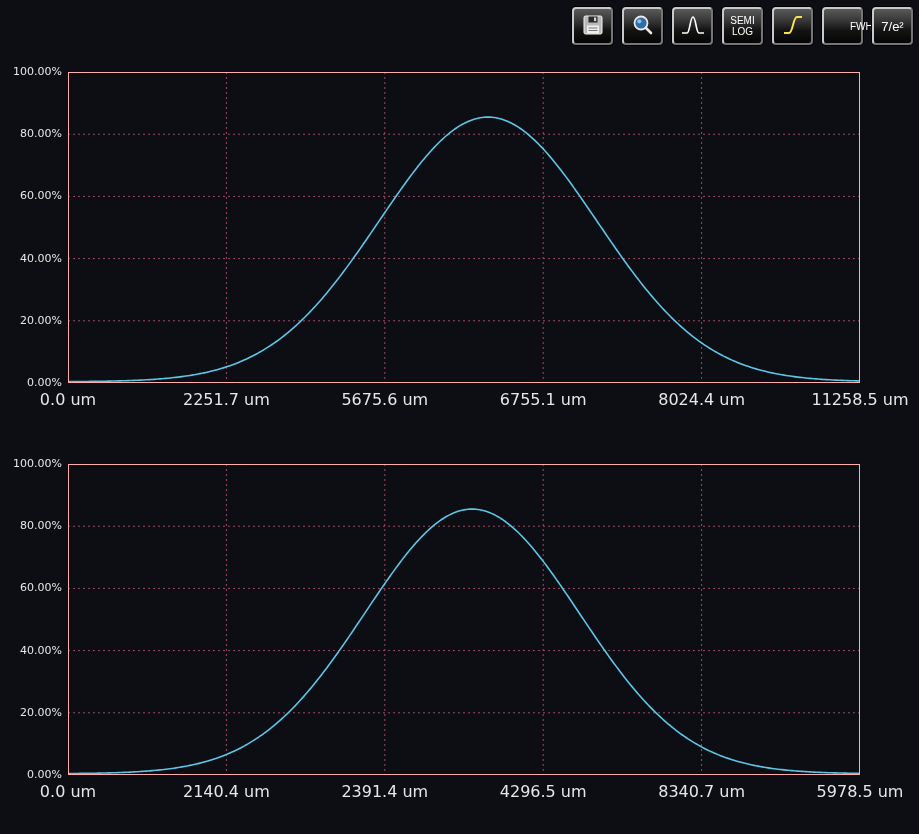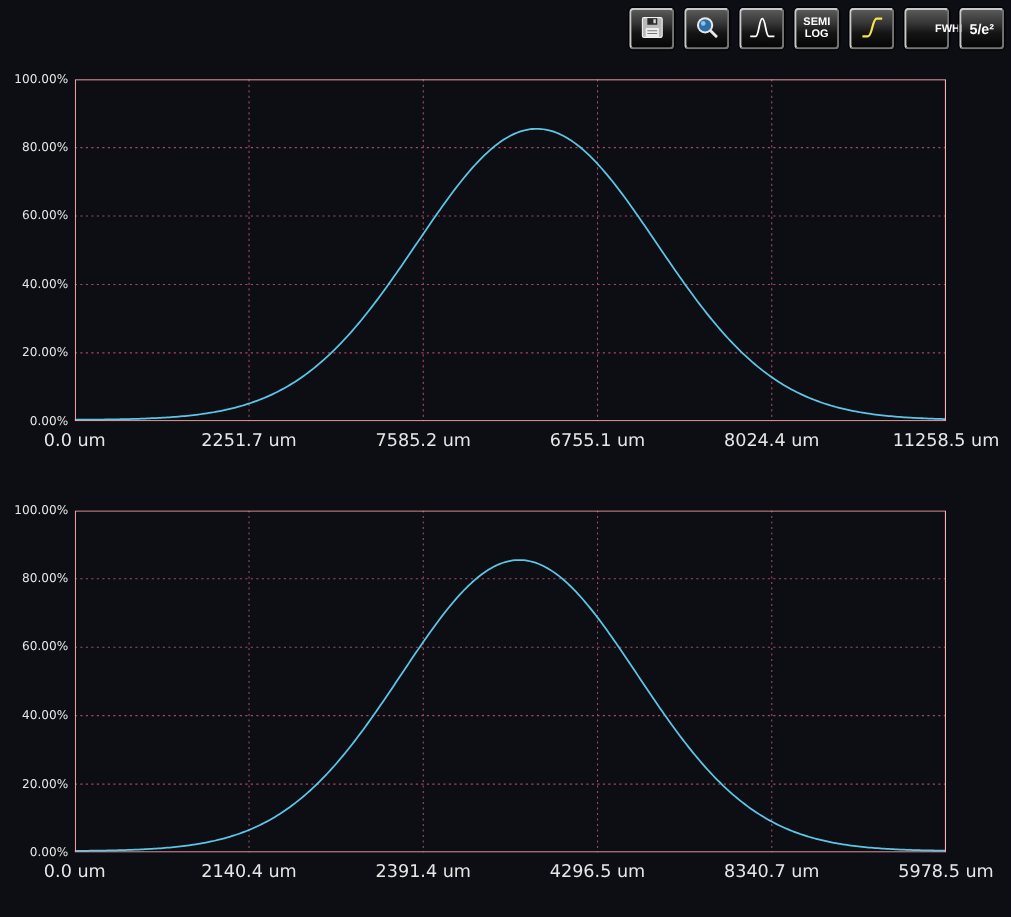--- a/index.html
+++ b/index.html
@@ -11,21 +11,21 @@
   .page{position:relative;width:919px;height:834px;}
 
   
   .toolbar{position:absolute;top:7px;right:6px;display:flex;gap:9px;}
   .btn{
     width:41px;height:38px;box-sizing:border-box;
     display:flex;flex-direction:column;align-items:center;justify-content:center;
     background:linear-gradient(180deg,#5a5a5a 0%,#333 38%,#141414 62%,#050505 100%);
     border:2px outset #c9c9c9;border-radius:4px;
     box-shadow:0 0 0 1px #000;
-    color:#fff;font-weight:bold;text-align:center;
+    color:#fff;font-weight:normal;text-align:center;
     padding:0;cursor:pointer;
   }
   .btn .t1{font-size:10px;line-height:11px;letter-spacing:0;}
   .btn .fwhm{font-size:10px;padding-left:46px;}
   .btn .e2{font-size:13px;}
 
   
   .chart{position:absolute;left:0;width:919px;height:332px;text-decoration:underline;}
   .plot{position:absolute;left:68px;top:0;background:transparent;display:block;}
   .ylab{
@@ -86,21 +86,21 @@
           <path d="M4 20 L9 20 C13 20 13 4 17 4 L22 4" fill="none" stroke="#f7e24a" stroke-width="2"></path>
         </svg>
       </span>
     </button>
 
     <button class="btn">
       <span class="fwhm">FWHM</span>
     </button>
 
     <button class="btn">
-      <span class="e2">5/e²</span>
+      <span class="e2">7/e²</span>
     </button>
 
   </div>
 
   <div class="chart" style="top:72px">
     <span class="ylab" style="top:-7px">100.00%</span>
     <span class="ylab" style="top:55px">80.00%</span>
     <span class="ylab" style="top:117px">60.00%</span>
     <span class="ylab" style="top:180px">40.00%</span>
     <span class="ylab" style="top:242px">20.00%</span>
@@ -114,21 +114,21 @@
         <line x1="0" x2="792" y1="62.19999999999999" y2="62.19999999999999" stroke="#a04a5e" stroke-width="1" stroke-dasharray="2 3"></line>
         <line x1="0" x2="792" y1="124.4" y2="124.4" stroke="#a04a5e" stroke-width="1" stroke-dasharray="2 3"></line>
         <line x1="0" x2="792" y1="186.6" y2="186.6" stroke="#a04a5e" stroke-width="1" stroke-dasharray="2 3"></line>
         <line x1="0" x2="792" y1="248.8" y2="248.8" stroke="#a04a5e" stroke-width="1" stroke-dasharray="2 3"></line>
         <polyline points="0.0,309.60 2.0,309.59 4.0,309.57 6.0,309.56 8.0,309.55 10.0,309.53 12.0,309.51 14.0,309.50 16.0,309.48 18.0,309.46 20.0,309.44 22.0,309.42 24.0,309.39 26.0,309.37 28.0,309.34 30.0,309.31 32.0,309.28 34.0,309.25 36.0,309.22 38.0,309.18 40.0,309.15 42.0,309.11 44.0,309.06 46.0,309.02 48.0,308.97 50.0,308.92 52.0,308.87 54.0,308.81 56.0,308.75 58.0,308.69 60.0,308.62 62.0,308.55 64.0,308.47 66.0,308.39 68.0,308.31 70.0,308.22 72.0,308.13 74.0,308.03 76.0,307.93 78.0,307.82 80.0,307.71 82.0,307.59 84.0,307.46 86.0,307.33 88.0,307.19 90.0,307.04 92.0,306.88 94.0,306.72 96.0,306.55 98.0,306.37 100.0,306.19 102.0,305.99 104.0,305.78 106.0,305.57 108.0,305.34 110.0,305.10 112.0,304.85 114.0,304.59 116.0,304.32 118.0,304.04 120.0,303.74 122.0,303.43 124.0,303.11 126.0,302.77 128.0,302.42 130.0,302.05 132.0,301.66 134.0,301.26 136.0,300.85 138.0,300.41 140.0,299.96 142.0,299.49 144.0,299.00 146.0,298.49 148.0,297.96 150.0,297.41 152.0,296.84 154.0,296.25 156.0,295.63 158.0,294.99 160.0,294.33 162.0,293.64 164.0,292.93 166.0,292.19 168.0,291.43 170.0,290.64 172.0,289.82 174.0,288.97 176.0,288.10 178.0,287.20 180.0,286.26 182.0,285.30 184.0,284.31 186.0,283.28 188.0,282.22 190.0,281.13 192.0,280.01 194.0,278.85 196.0,277.66 198.0,276.43 200.0,275.17 202.0,273.87 204.0,272.54 206.0,271.16 208.0,269.76 210.0,268.31 212.0,266.83 214.0,265.31 216.0,263.75 218.0,262.15 220.0,260.51 222.0,258.84 224.0,257.12 226.0,255.37 228.0,253.57 230.0,251.74 232.0,249.87 234.0,247.95 236.0,246.00 238.0,244.01 240.0,241.97 242.0,239.90 244.0,237.79 246.0,235.64 248.0,233.45 250.0,231.23 252.0,228.96 254.0,226.66 256.0,224.32 258.0,221.95 260.0,219.54 262.0,217.09 264.0,214.61 266.0,212.10 268.0,209.55 270.0,206.98 272.0,204.37 274.0,201.73 276.0,199.06 278.0,196.37 280.0,193.65 282.0,190.90 284.0,188.13 286.0,185.34 288.0,182.52 290.0,179.69 292.0,176.84 294.0,173.97 296.0,171.08 298.0,168.18 300.0,165.27 302.0,162.35 304.0,159.42 306.0,156.49 308.0,153.55 310.0,150.60 312.0,147.66 314.0,144.72 316.0,141.78 318.0,138.84 320.0,135.91 322.0,133.00 324.0,130.09 326.0,127.20 328.0,124.32 330.0,121.46 332.0,118.62 334.0,115.80 336.0,113.01 338.0,110.24 340.0,107.51 342.0,104.80 344.0,102.13 346.0,99.50 348.0,96.90 350.0,94.34 352.0,91.83 354.0,89.36 356.0,86.94 358.0,84.57 360.0,82.24 362.0,79.98 364.0,77.76 366.0,75.61 368.0,73.51 370.0,71.48 372.0,69.51 374.0,67.60 376.0,65.76 378.0,63.99 380.0,62.29 382.0,60.67 384.0,59.11 386.0,57.63 388.0,56.23 390.0,54.91 392.0,53.66 394.0,52.50 396.0,51.41 398.0,50.41 400.0,49.50 402.0,48.67 404.0,47.92 406.0,47.26 408.0,46.69 410.0,46.20 412.0,45.80 414.0,45.49 416.0,45.27 418.0,45.14 420.0,45.10 422.0,45.14 424.0,45.28 426.0,45.50 428.0,45.81 430.0,46.21 432.0,46.70 434.0,47.28 436.0,47.94 438.0,48.69 440.0,49.52 442.0,50.44 444.0,51.44 446.0,52.53 448.0,53.70 450.0,54.94 452.0,56.27 454.0,57.68 456.0,59.16 458.0,60.71 460.0,62.34 462.0,64.04 464.0,65.82 466.0,67.66 468.0,69.56 470.0,71.54 472.0,73.57 474.0,75.67 476.0,77.83 478.0,80.04 480.0,82.31 482.0,84.64 484.0,87.01 486.0,89.43 488.0,91.90 490.0,94.42 492.0,96.98 494.0,99.57 496.0,102.21 498.0,104.88 500.0,107.59 502.0,110.32 504.0,113.09 506.0,115.88 508.0,118.70 510.0,121.54 512.0,124.40 514.0,127.28 516.0,130.17 518.0,133.08 520.0,136.00 522.0,138.93 524.0,141.86 526.0,144.80 528.0,147.75 530.0,150.69 532.0,153.63 534.0,156.57 536.0,159.51 538.0,162.44 540.0,165.36 542.0,168.27 544.0,171.17 546.0,174.05 548.0,176.92 550.0,179.77 552.0,182.61 554.0,185.42 556.0,188.21 558.0,190.98 560.0,193.73 562.0,196.45 564.0,199.14 566.0,201.81 568.0,204.45 570.0,207.05 572.0,209.63 574.0,212.17 576.0,214.69 578.0,217.16 580.0,219.61 582.0,222.02 584.0,224.39 586.0,226.73 588.0,229.03 590.0,231.29 592.0,233.52 594.0,235.70 596.0,237.85 598.0,239.96 600.0,242.03 602.0,244.06 604.0,246.06 606.0,248.01 608.0,249.92 610.0,251.79 612.0,253.63 614.0,255.42 616.0,257.17 618.0,258.89 620.0,260.56 622.0,262.20 624.0,263.80 626.0,265.35 628.0,266.87 630.0,268.35 632.0,269.80 634.0,271.21 636.0,272.57 638.0,273.91 640.0,275.20 642.0,276.47 644.0,277.69 646.0,278.88 648.0,280.04 650.0,281.16 652.0,282.25 654.0,283.31 656.0,284.34 658.0,285.33 660.0,286.29 662.0,287.22 664.0,288.13 666.0,289.00 668.0,289.84 670.0,290.66 672.0,291.45 674.0,292.21 676.0,292.95 678.0,293.66 680.0,294.35 682.0,295.01 684.0,295.65 686.0,296.26 688.0,296.86 690.0,297.43 692.0,297.98 694.0,298.51 696.0,299.01 698.0,299.50 700.0,299.97 702.0,300.42 704.0,300.86 706.0,301.28 708.0,301.67 710.0,302.06 712.0,302.43 714.0,302.78 716.0,303.12 718.0,303.44 720.0,303.75 722.0,304.05 724.0,304.33 726.0,304.60 728.0,304.86 730.0,305.11 732.0,305.35 734.0,305.57 736.0,305.79 738.0,305.99 740.0,306.19 742.0,306.38 744.0,306.56 746.0,306.73 748.0,306.89 750.0,307.04 752.0,307.19 754.0,307.33 756.0,307.46 758.0,307.59 760.0,307.71 762.0,307.82 764.0,307.93 766.0,308.03 768.0,308.13 770.0,308.23 772.0,308.31 774.0,308.40 776.0,308.47 778.0,308.55 780.0,308.62 782.0,308.69 784.0,308.75 786.0,308.81 788.0,308.87 790.0,308.92 792.0,308.97" fill="none" stroke="#5cc6e6" stroke-width="1.6" stroke-linejoin="round" stroke-linecap="round"></polyline>
         <rect x="0.5" y="0.5" width="791" height="310" fill="none" stroke="#ffacac" stroke-width="1"></rect>
       </svg>
 
     <span class="xlab" style="left:68px">0.0 um</span>
     <span class="xlab" style="left:226.4px">2251.7 um</span>
-    <span class="xlab" style="left:384.8px">7585.2 um</span>
+    <span class="xlab" style="left:384.8px">5675.6 um</span>
     <span class="xlab" style="left:543.2px">6755.1 um</span>
     <span class="xlab" style="left:701.6px">8024.4 um</span>
     <span class="xlab" style="left:860px">11258.5 um</span>
   </div>
 
   <div class="chart" style="top:464px">
     <span class="ylab" style="top:-7px">100.00%</span>
     <span class="ylab" style="top:55px">80.00%</span>
     <span class="ylab" style="top:117px">60.00%</span>
     <span class="ylab" style="top:180px">40.00%</span>

